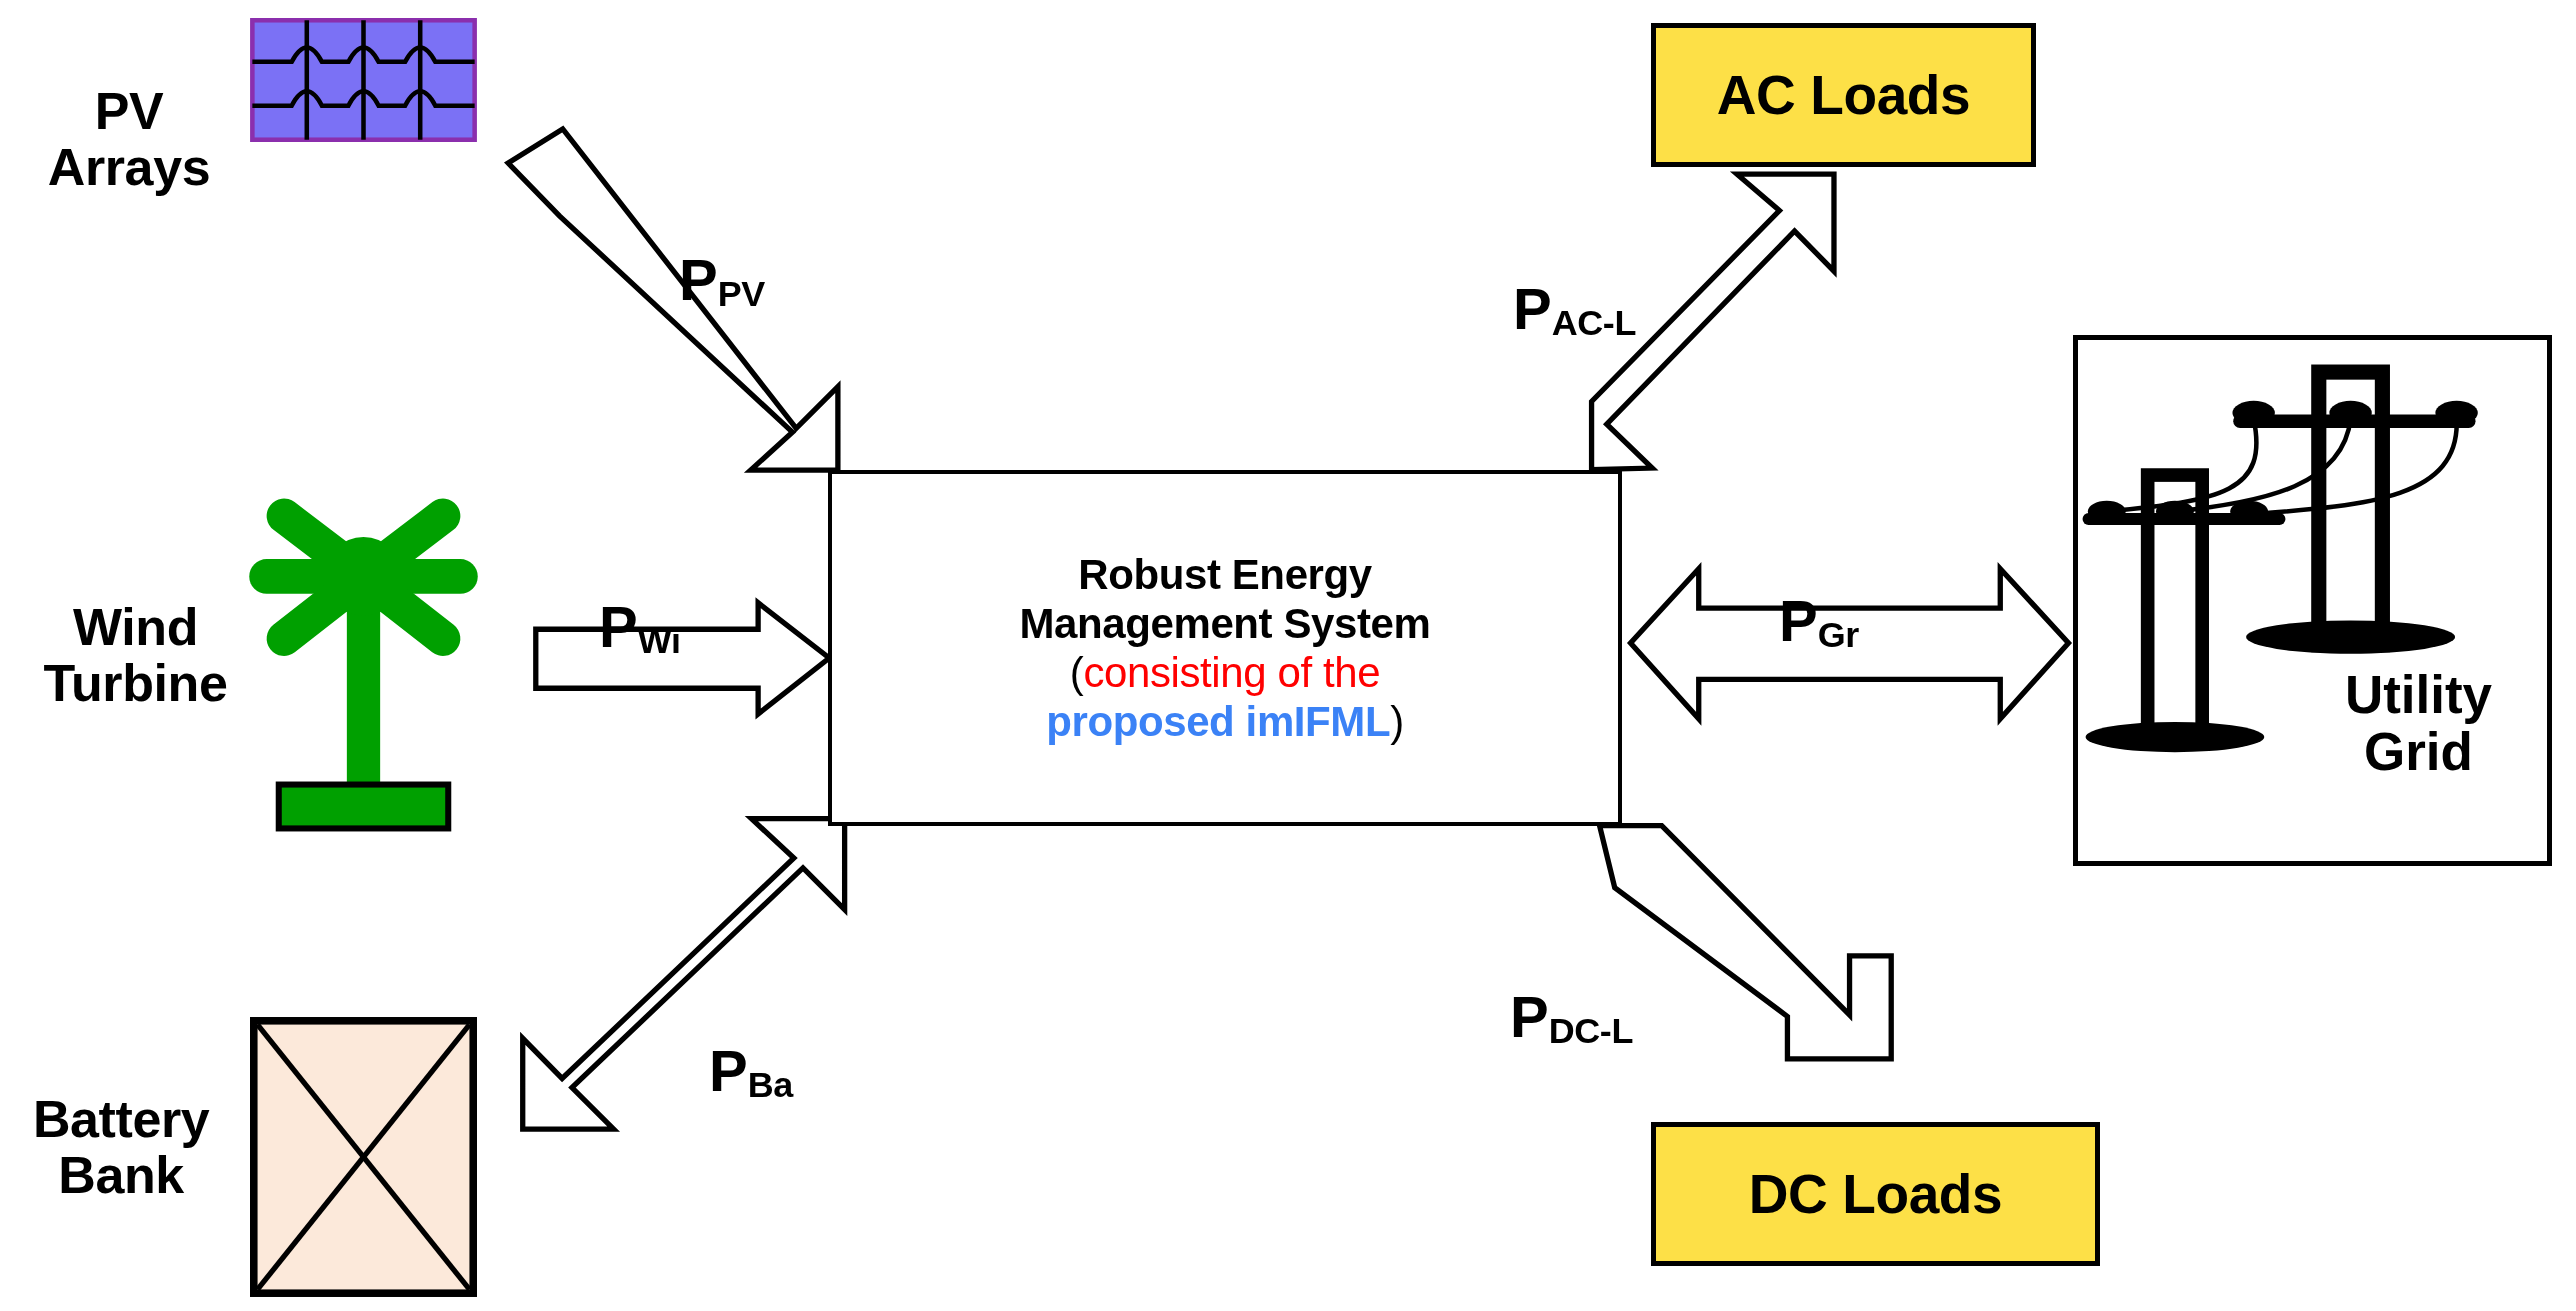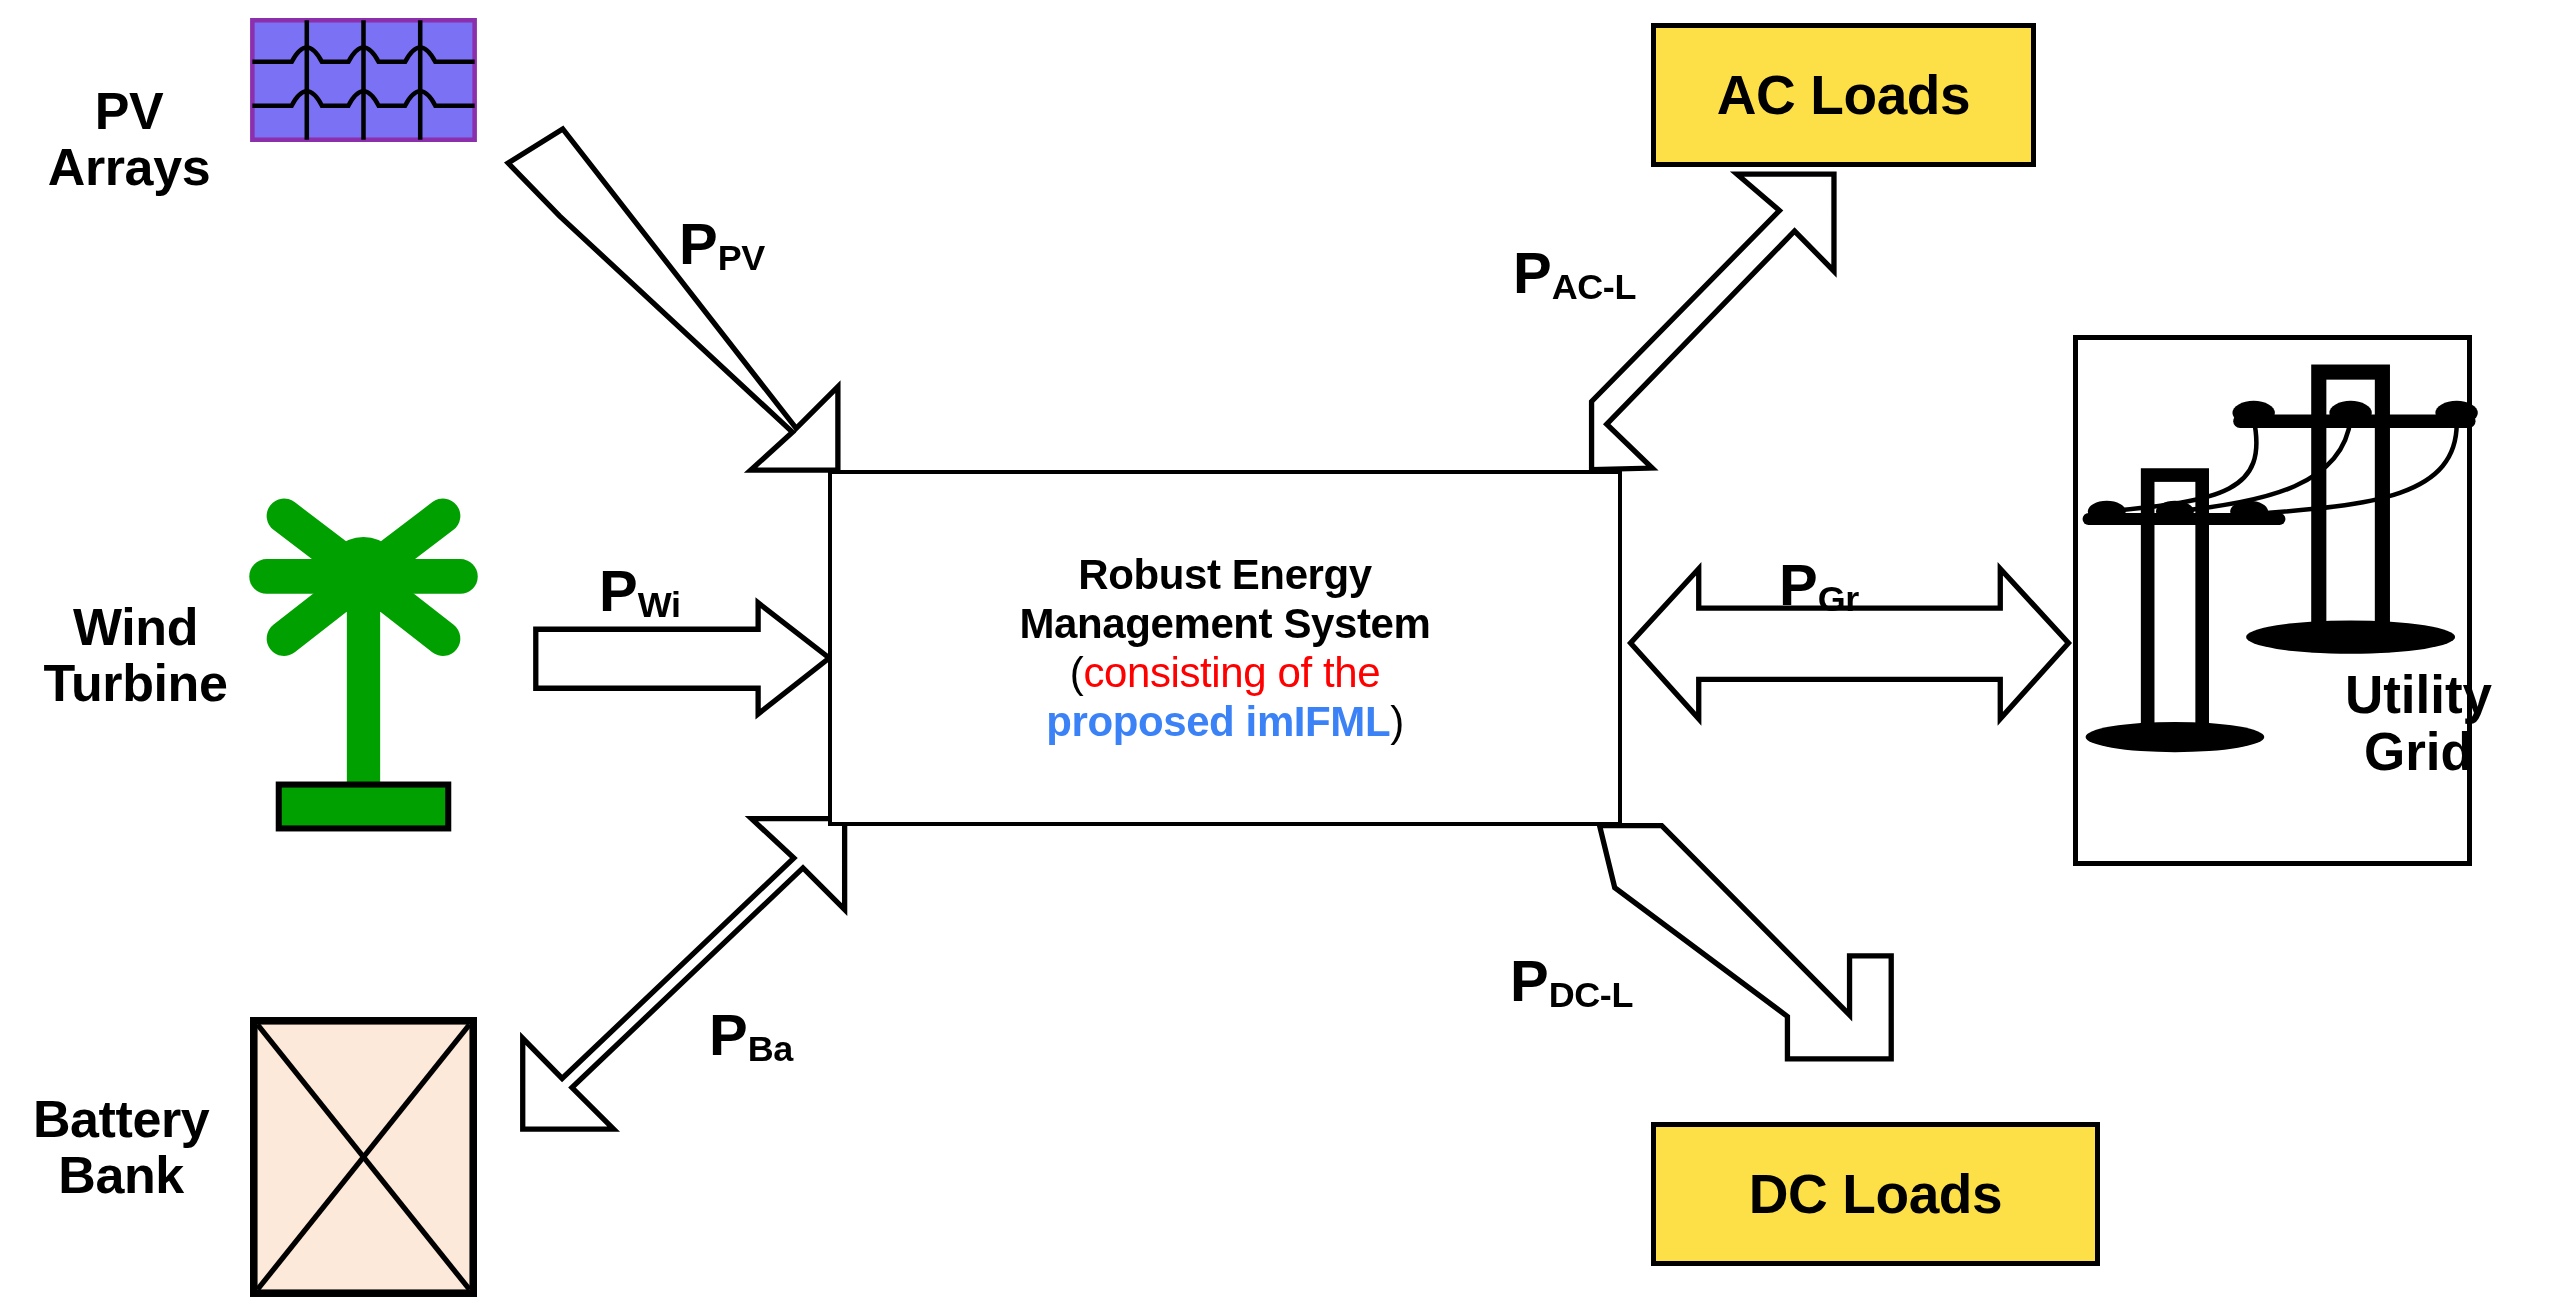--- a/index.html
+++ b/index.html
@@ -78,20 +78,21 @@
   .red { color: #ff0000; }
   .red-bold { color: #3b82f6; font-weight: bold; }
 
   
   .plabel {
     font-size: 58px;
     font-weight: bold;
     color: #000000;
     white-space: nowrap;
     line-height: 1;
+    margin-top: 36px;
   }
   .plabel sub {
     font-size: 0.62em;
     font-weight: bold;
     vertical-align: baseline;
     position: relative;
     bottom: -0.16em;
     letter-spacing: -0.4px;
   }
 
@@ -193,21 +194,21 @@
 
   <div class="abs" style="left:1584px; top:174px; width:303px; height:311px;">
     <svg width="303" height="311" viewBox="0 0 400 410">
       <path d="M10 390 L10 300 L258 48 L202 0 L330 0 L330 128 L278 75 L30 330 L90 388 Z" transform="translate(0,0)" fill="#ffffff" stroke="#000000" stroke-width="7" stroke-linejoin="miter"></path>
     </svg>
   </div>
   <div class="abs plabel" style="left:1513px; top:244px;">
     <span>P</span><sub>AC-L</sub>
   </div>
 
-  <div class="abs" style="left:2073px; top:335px; width:399px; height:531px; border:5.3px solid #000; background:#fff; box-sizing:border-box;">
+  <div class="abs" style="left:2073px; top:335px; width:479px; height:531px; border:5.3px solid #000; background:#fff; box-sizing:border-box;">
     <div class="abs" style="left:0px; top:0px; width:474px; height:520px;">
       <svg width="474" height="520" viewBox="0 0 626 686">
 
         <rect x="318" y="42" width="84" height="360" fill="none" stroke="#000000" stroke-width="20"></rect>
 
         <ellipse cx="360" cy="392" rx="138" ry="22" fill="#000000"></ellipse>
 
         <rect x="205" y="98" width="320" height="18" rx="9" fill="#000000"></rect>
 
         <ellipse cx="232" cy="96" rx="28" ry="16" fill="#000000"></ellipse>

